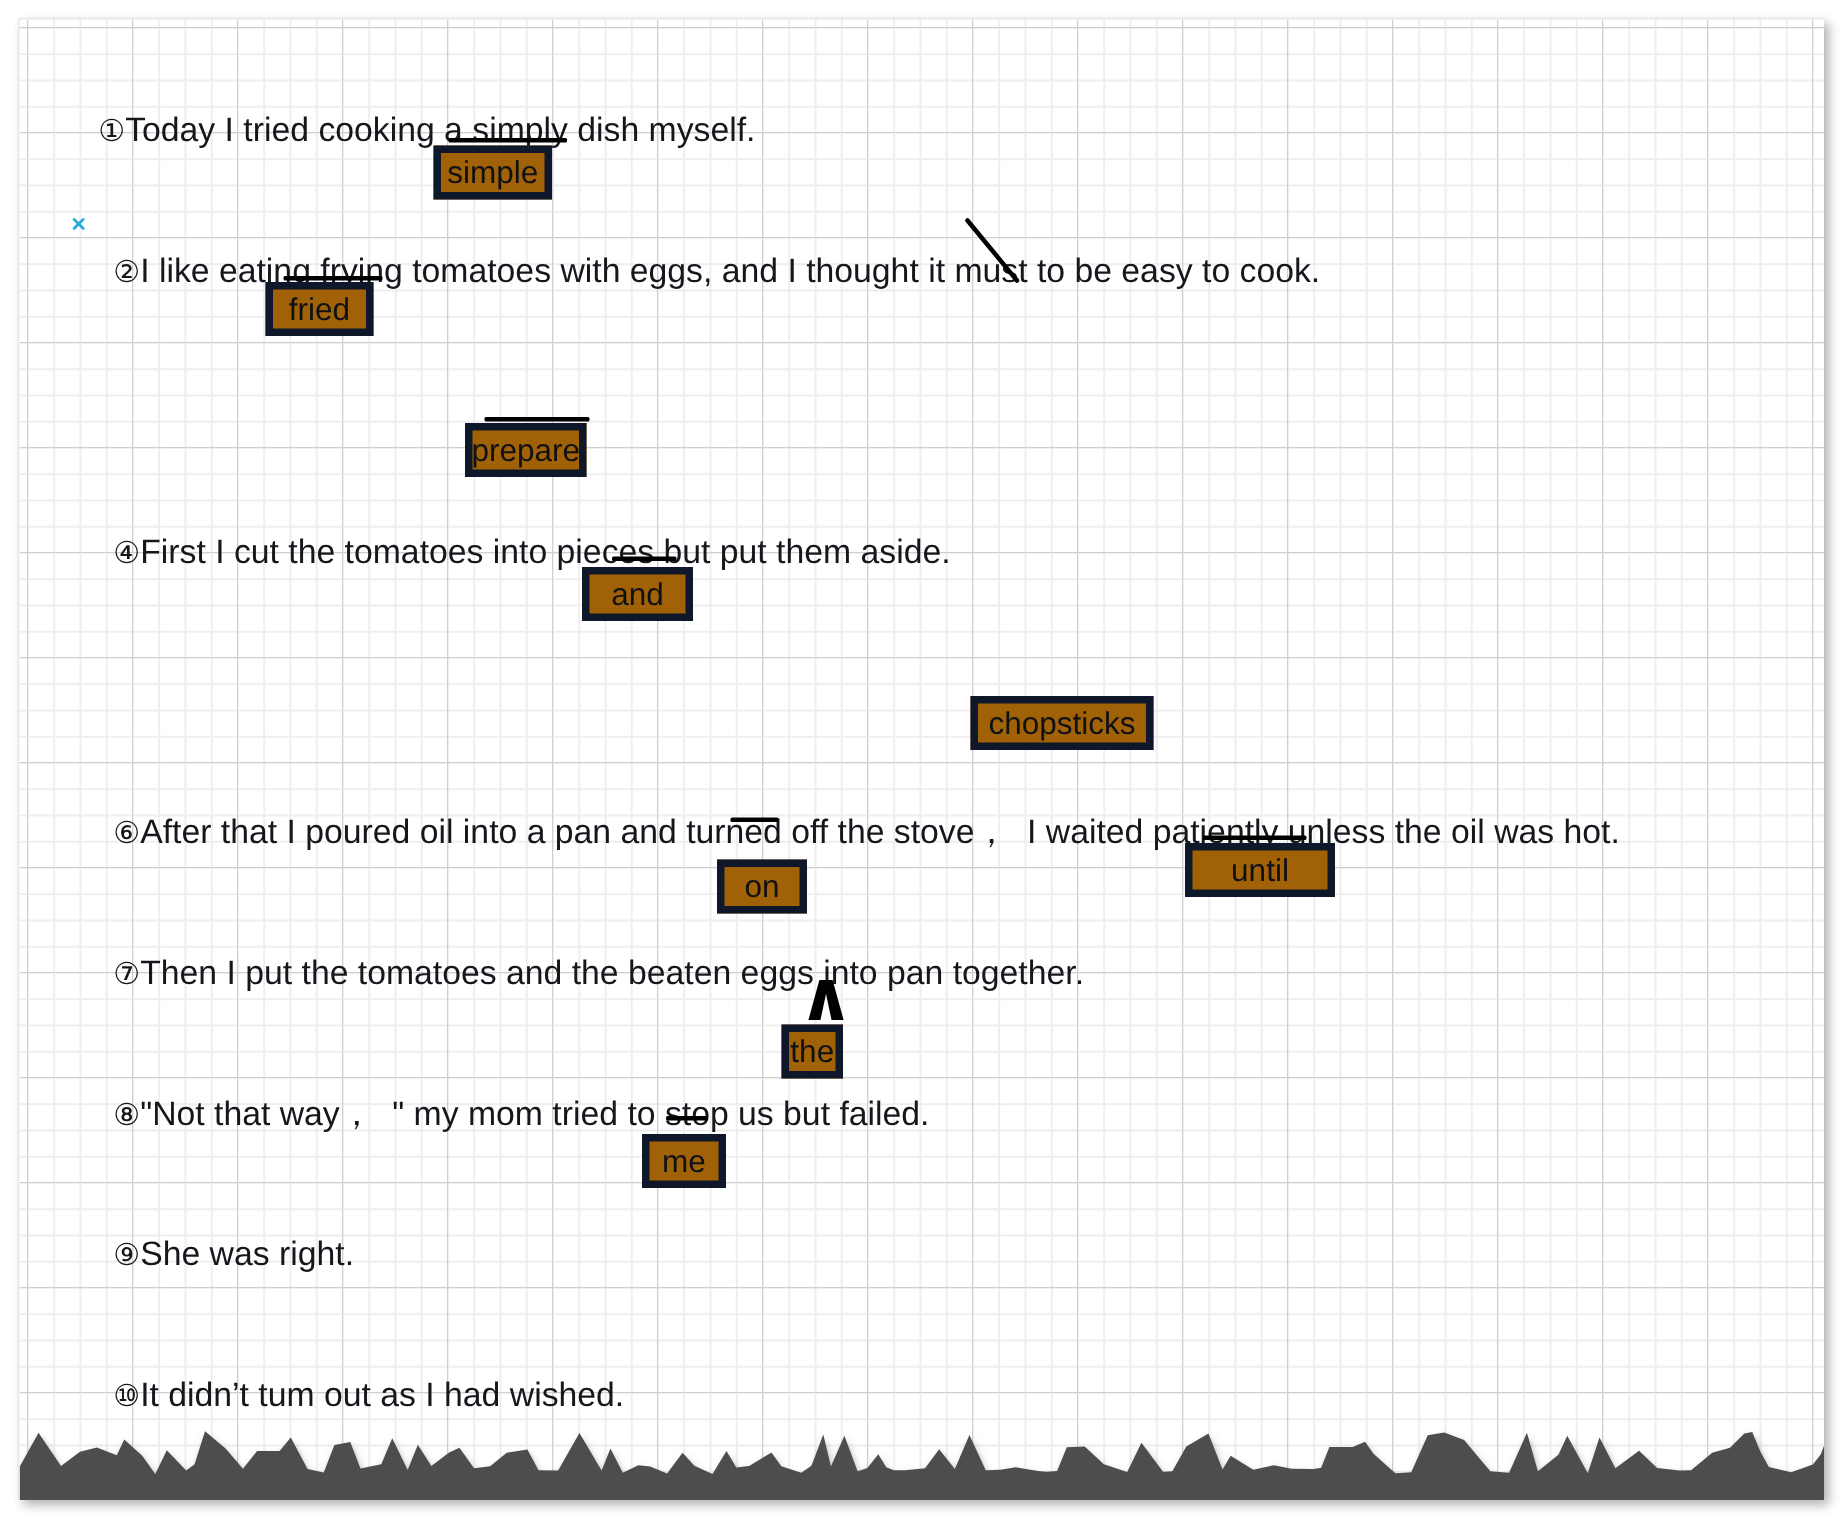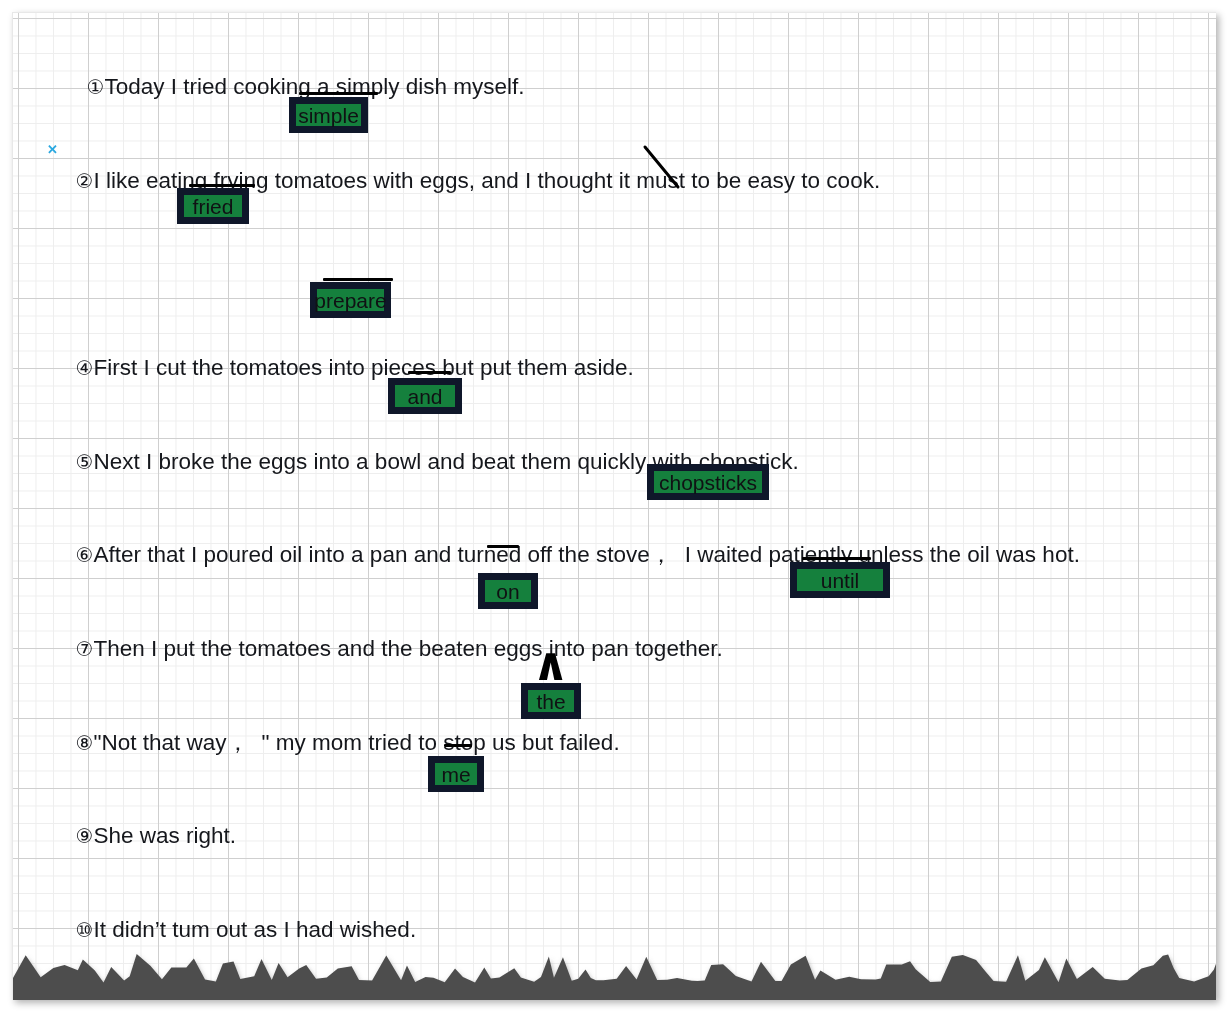--- a/index.html
+++ b/index.html
@@ -83,22 +83,22 @@
   .err-underline {
     position: absolute;
     height: 3px;
     background: #000000;
     border-radius: 1px;
   }
 
   
   .correction-chip {
     position: absolute;
-    background: #15803d;
-    border: 7px solid #0f172a;
+    background: #a16207;
+    border: 5px solid #0f172a;
     color: #101114;
     font-size: 21px;
     font-family: "Liberation Sans", sans-serif;
     line-height: 1;
     display: flex;
     align-items: center;
     justify-content: center;
     padding: 0 8px;
     white-space: nowrap;
     text-align: right;
@@ -132,21 +132,21 @@
 </style>
 </head>
 <body>
 
 <div id="paper-sheet">
 
   <div id="grid-layer"></div>
 
   <div id="content-layer">
 
-    <div class="essay-line" style="left:36px; top:40px;text-align:center;">
+    <div class="essay-line" style="left:15px; top:40px;text-align:center;">
       <span class="line-marker">①</span><span>Today I tried cooking a simply dish myself.</span>
     </div>
     <div class="err-underline" style="left:286px; top:79px; width:79px;"></div>
     <div class="correction-chip" style="left:276px; top:84px; width:79px; height:36px;">simple</div>
 
     <div class="blue-x-mark" style="left:34px; top:130px;">✕</div>
 
     <div class="essay-line" style="left:25px; top:134px;">
       <span class="line-marker">②</span><span>I like eating frying tomatoes with eggs, and I thought it must to be easy to cook.</span>
     </div>
@@ -158,39 +158,36 @@
 
     <div class="err-underline" style="left:310px; top:265px; width:70px;"></div>
     <div class="correction-chip" style="left:297px; top:269px; width:81px; height:36px;">prepare</div>
 
     <div class="essay-line" style="left:25px; top:321px;">
       <span class="line-marker">④</span><span>First I cut the tomatoes into pieces but put them aside.</span>
     </div>
     <div class="err-underline" style="left:395px; top:358px; width:43px;"></div>
     <div class="correction-chip" style="left:375px; top:365px; width:74px; height:36px;">and</div>
 
-    <div class="essay-line" style="left:25px; top:415px;">
-      <span class="line-marker">⑤</span><span>Next I broke the eggs into a bowl and beat them quickly with chopstick.</span>
-    </div>
     <div class="err-underline" style="left:643px; top:452px; width:100px;"></div>
     <div class="correction-chip" style="left:634px; top:451px; width:122px; height:36px;">chopsticks</div>
 
     <div class="essay-line" style="left:25px; top:508px;">
       <span class="line-marker">⑥</span><span>After that I poured oil into a pan and turned off the stove，  I waited patiently unless the oil was hot.</span>
     </div>
     <div class="err-underline" style="left:474px; top:532px; width:32px;"></div>
     <div class="correction-chip" style="left:465px; top:545px; width:60px; height:36px;margin-top:15px;">on</div>
     <div class="err-underline" style="left:789px; top:544px; width:69px;"></div>
     <div class="correction-chip" style="left:777px; top:549px; width:100px; height:36px;">until</div>
 
     <div class="essay-line" style="left:25px; top:602px;">
       <span class="line-marker">⑦</span><span>Then I put the tomatoes and the beaten eggs into pan together.</span>
     </div>
     <div class="insert-caret" style="left:519px; top:628px;">∧</div>
-    <div class="correction-chip" style="left:508px; top:670px; width:60px; height:36px;">the</div>
+    <div class="correction-chip" style="left:508px; top:670px; width:41px; height:36px;">the</div>
 
     <div class="essay-line" style="left:25px; top:696px;">
       <span class="line-marker">⑧</span><span>"Not that way，  " my mom tried to stop us but failed.</span>
     </div>
     <div class="err-underline" style="left:431px; top:731px; width:28px;"></div>
     <div class="correction-chip" style="left:415px; top:743px; width:56px; height:36px;">me</div>
 
     <div class="essay-line" style="left:25px; top:883px;">
       <span class="line-marker">⑩</span><span>It didn’t tum out as I had wished.</span>
     </div>

